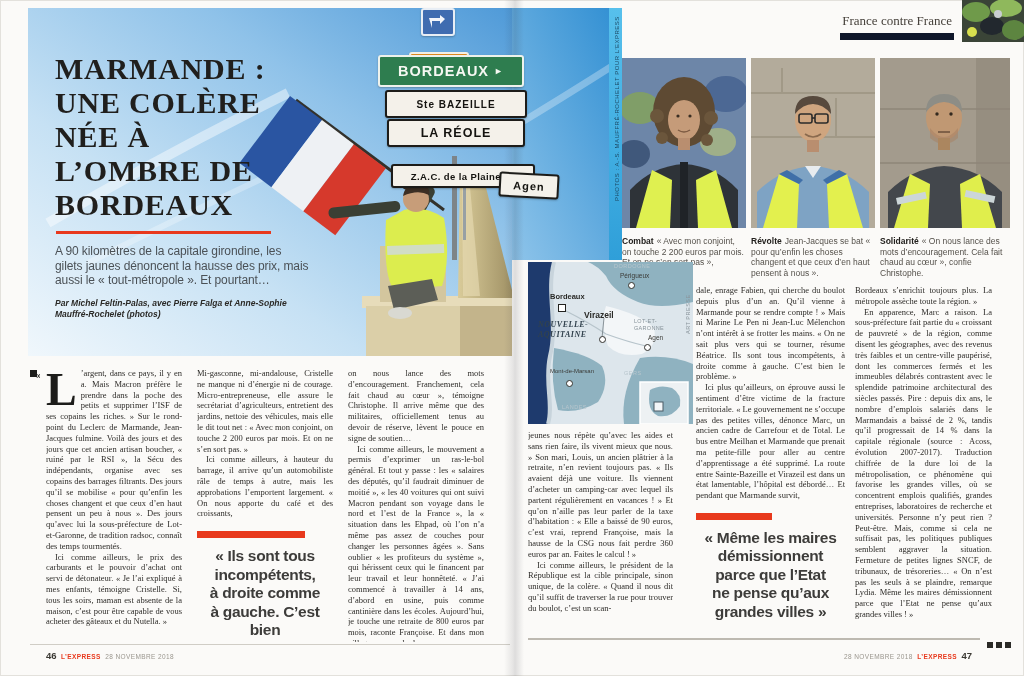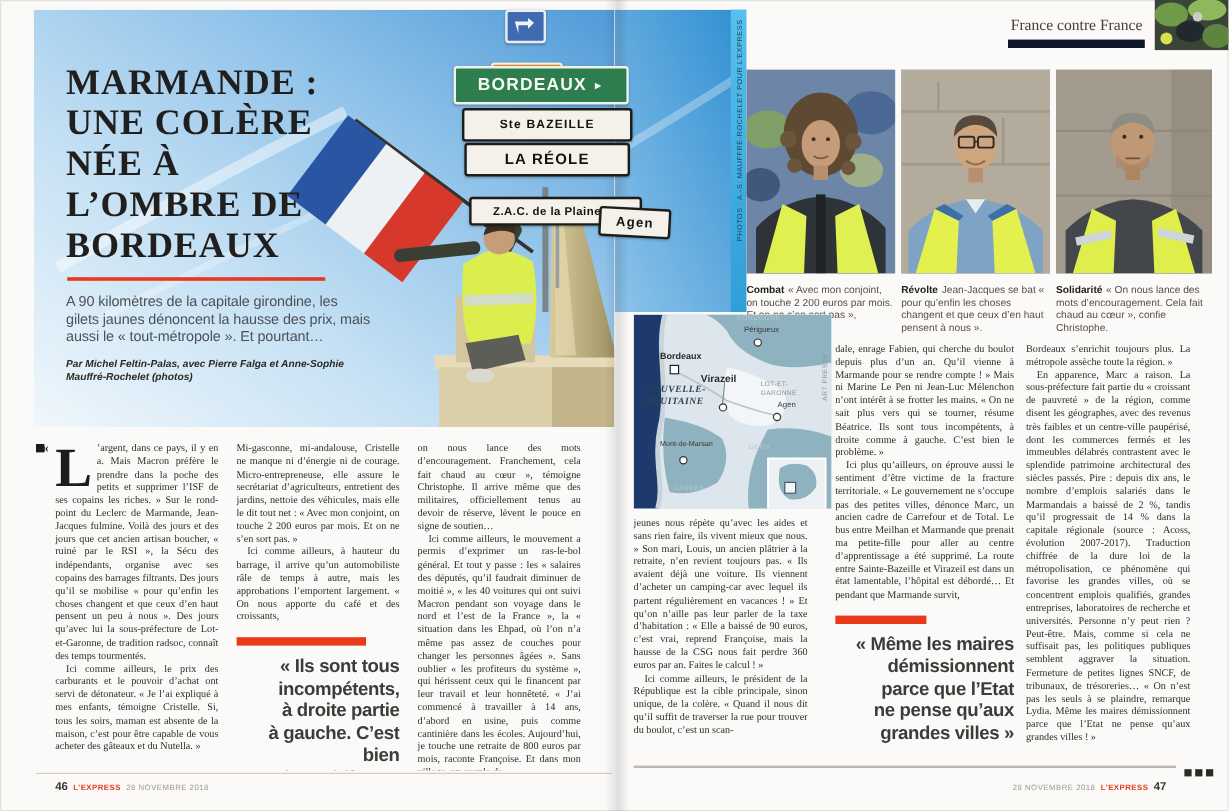--- a/index.html
+++ b/index.html
@@ -44,21 +44,21 @@
   
   .col{font:8.5px/10.8px "Liberation Serif",serif;color:#2e2c29;text-align:justify;overflow:hidden;}
   .col p{margin:0;}
   .col p.ind{text-indent:9px;}
   .dropcap{float:left;font:700 46px/38px "Liberation Serif",serif;color:#1c1c1a;padding:3px 4px 0 0;}
   .sq-marker{left:30px;top:370px;width:7px;height:7px;background:#1c1c1a;}
   .hang-quote{left:35px;top:368px;font:700 11px "Liberation Serif",serif;color:#1c1c1a;}
 
   .pullquote{margin-top:12px;}
   .pq-bar{height:7px;background:var(--red);margin-bottom:9px;}
-  .pq-line{font:700 15.5px/18.5px "Liberation Sans",sans-serif;color:#3d3c3a;letter-spacing:-.3px;text-align:right;}
+  .pq-line{font:700 15.5px/18.5px "Liberation Sans",sans-serif;color:#3d3c3a;letter-spacing:-.3px;text-align:center;}
 
   
   .section-head{right:70px;top:13px;font:13px "Liberation Serif",serif;color:#46413b;
      border-bottom:7px solid #0f172a;padding:0 2px 4px 2px;}
   .thumb{right:0;top:0;width:62px;height:42px;overflow:hidden;}
 
   
   .portrait{top:58px;height:170px;overflow:hidden;background:#9aa7ad;}
   .cap{top:236px;font:8.5px/10.5px "Liberation Sans",sans-serif;color:#55514b;}
   .cap b{color:#23211e;margin-right:3px;}
@@ -174,21 +174,21 @@
     <p class="ind">Ici comme ailleurs, le prix des carburants et le pouvoir d’achat ont servi de détonateur. « Je l’ai expliqué à mes enfants, témoigne Cristelle. Si, tous les soirs, maman est absente de la maison, c’est pour être capable de vous acheter des gâteaux et du Nutella. »</p>
   </div>
 
   <div class="abs col" style="left:197px;top:368px;width:136px;height:274px;">
     <p>Mi-gasconne, mi-andalouse, Cristelle ne manque ni d’énergie ni de courage. Micro-entrepreneuse, elle assure le secrétariat d’agriculteurs, entretient des jardins, nettoie des véhicules, mais elle le dit tout net : « Avec mon conjoint, on touche 2 200 euros par mois. Et on ne s’en sort pas. »</p>
     <p class="ind">Ici comme ailleurs, à hauteur du barrage, il arrive qu’un automobiliste râle de temps à autre, mais les approbations l’emportent largement. « On nous apporte du café et des croissants,</p>
     <div class="pullquote">
       <div class="pq-bar" style="width:108px;"></div>
       <div class="pq-line">« Ils sont tous</div>
       <div class="pq-line">incompétents,</div>
-      <div class="pq-line">à droite partie</div>
+      <div class="pq-line">à droite comme</div>
       <div class="pq-line">à gauche. C’est bien</div>
       <div class="pq-line">le problème »</div>
     </div>
   </div>
 
   <div class="abs col" style="left:348px;top:368px;width:136px;height:274px;">
     <p>on nous lance des mots d’encouragement. Franchement, cela fait chaud au cœur », témoigne Christophe. Il arrive même que des militaires, officiellement tenus au devoir de réserve, lèvent le pouce en signe de soutien…</p>
     <p class="ind">Ici comme ailleurs, le mouvement a permis d’exprimer un ras-le-bol général. Et tout y passe : les « salaires des députés, qu’il faudrait diminuer de moitié », « les 40 voitures qui ont suivi Macron pendant son voyage dans le nord et l’est de la France », la « situation dans les Ehpad, où l’on n’a même pas assez de couches pour changer les personnes âgées ». Sans oublier « les profiteurs du système », qui hérissent ceux qui le financent par leur travail et leur honnêteté. « J’ai commencé à travailler à 14 ans, d’abord en usine, puis comme cantinière dans les écoles. Aujourd’hui, je touche une retraite de 800 euros par mois, raconte Françoise. Et dans mon village, un couple de</p>
   </div>
 

